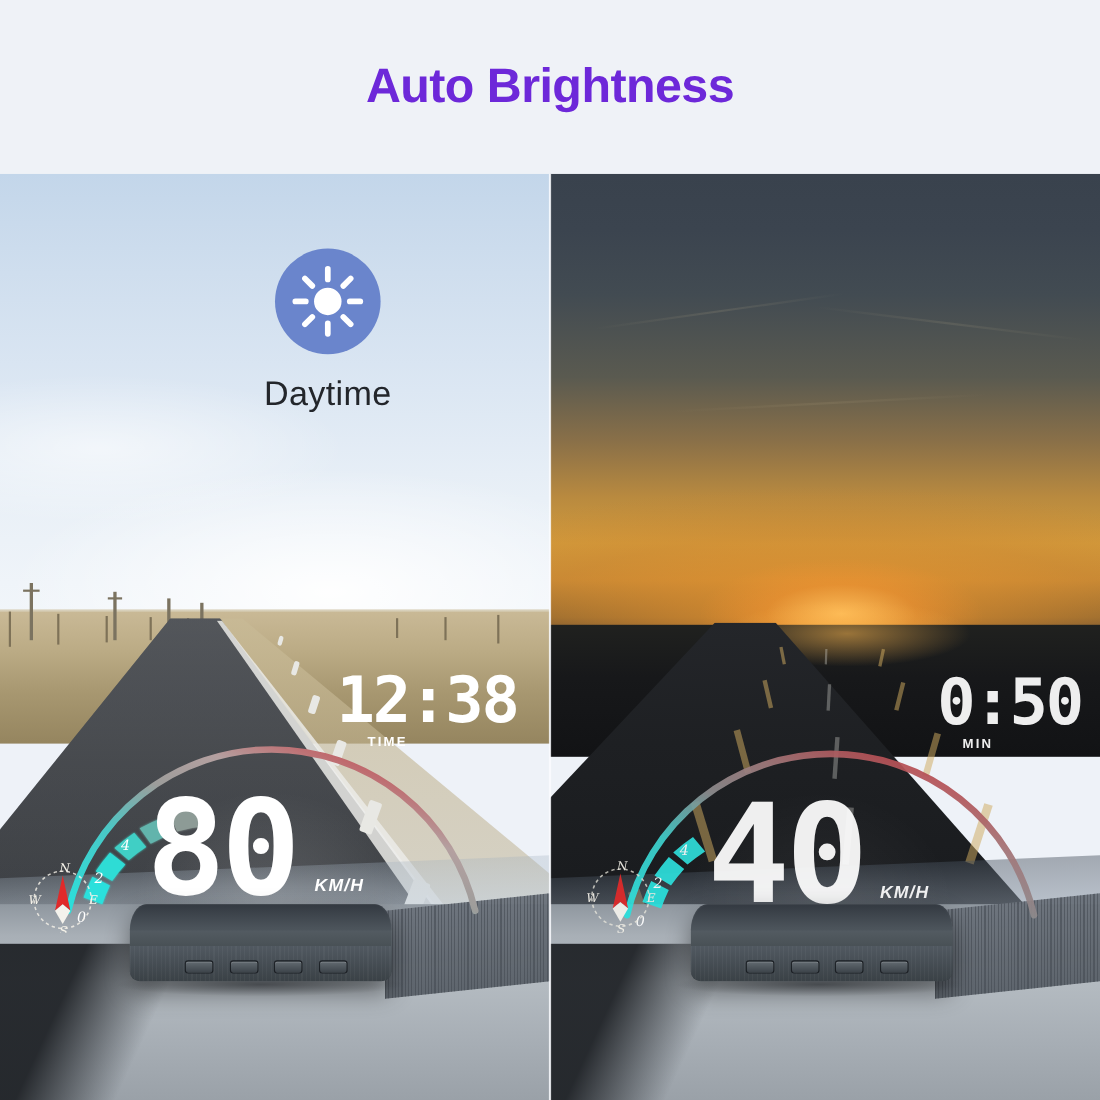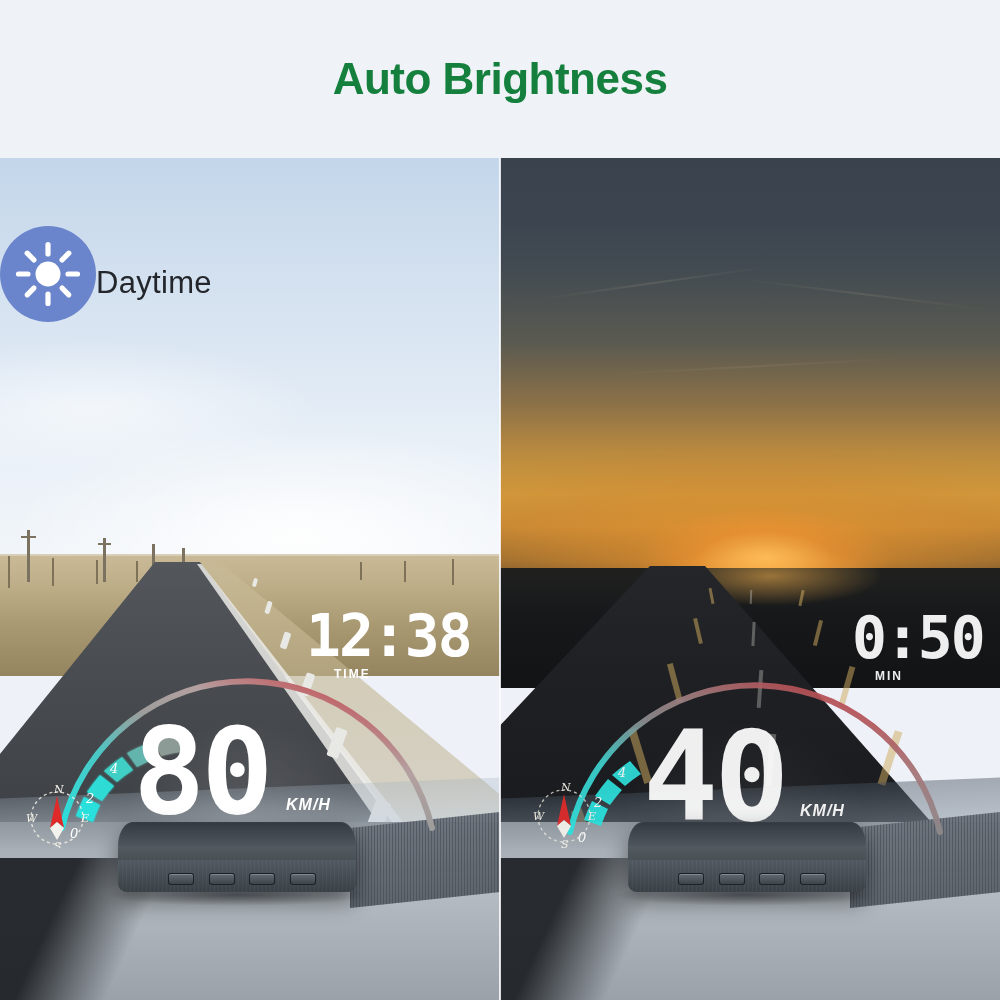--- a/index.html
+++ b/index.html
@@ -28,21 +28,21 @@
     height: 158px;
     background: #eff2f7;
     display: flex;
     align-items: center;
     justify-content: center;
   }
   .header-title {
     font-size: 44px;
     font-weight: 700;
     letter-spacing: -0.5px;
-    color: #15803d;
+    color: #6d28d9;
     font-family: "Liberation Sans", sans-serif;
   }
 
   
   .panels {
     position: absolute;
     left: 0; top: 158px;
     width: 1000px;
     height: 842px;
     display: flex;
@@ -171,21 +171,21 @@
     transform-origin: left center;
   }
 
   
   .badge-wrap {
     position: absolute;
     top: 68px;
     left: 0;
     width: 596px;
     display: flex;
-    flex-direction: row;
+    flex-direction: column;
     align-items: center;
     z-index: 9;
   }
   .badge {
     width: 96px; height: 96px;
     border-radius: 50%;
     display: flex;
     align-items: center;
     justify-content: center;
   }

